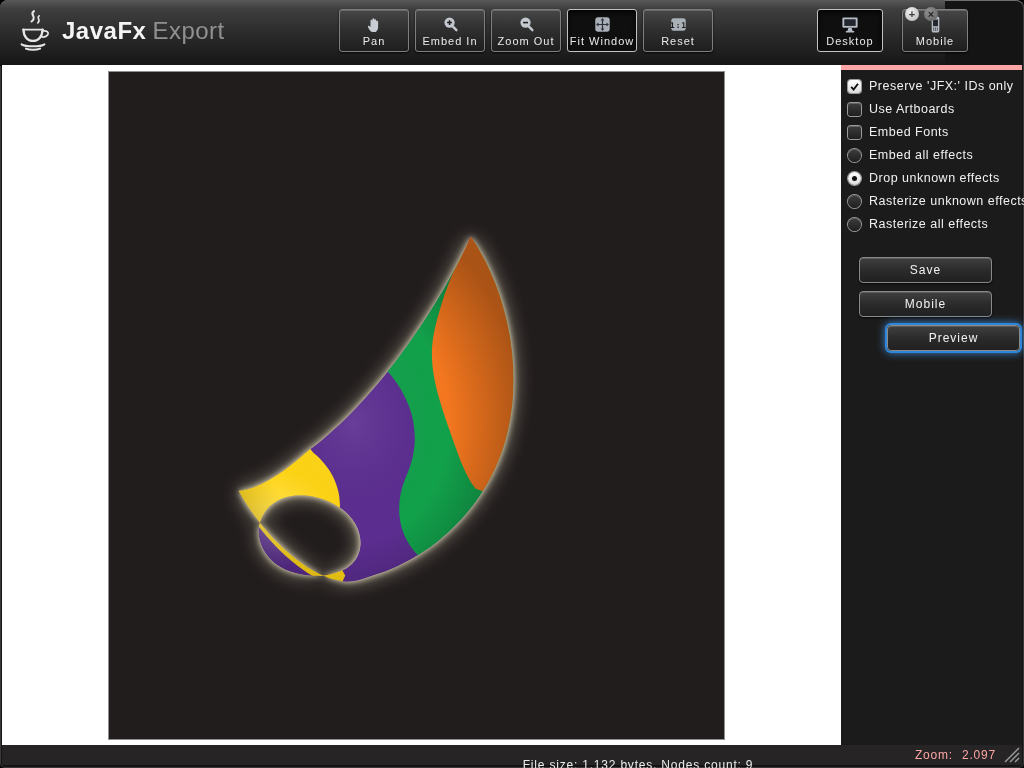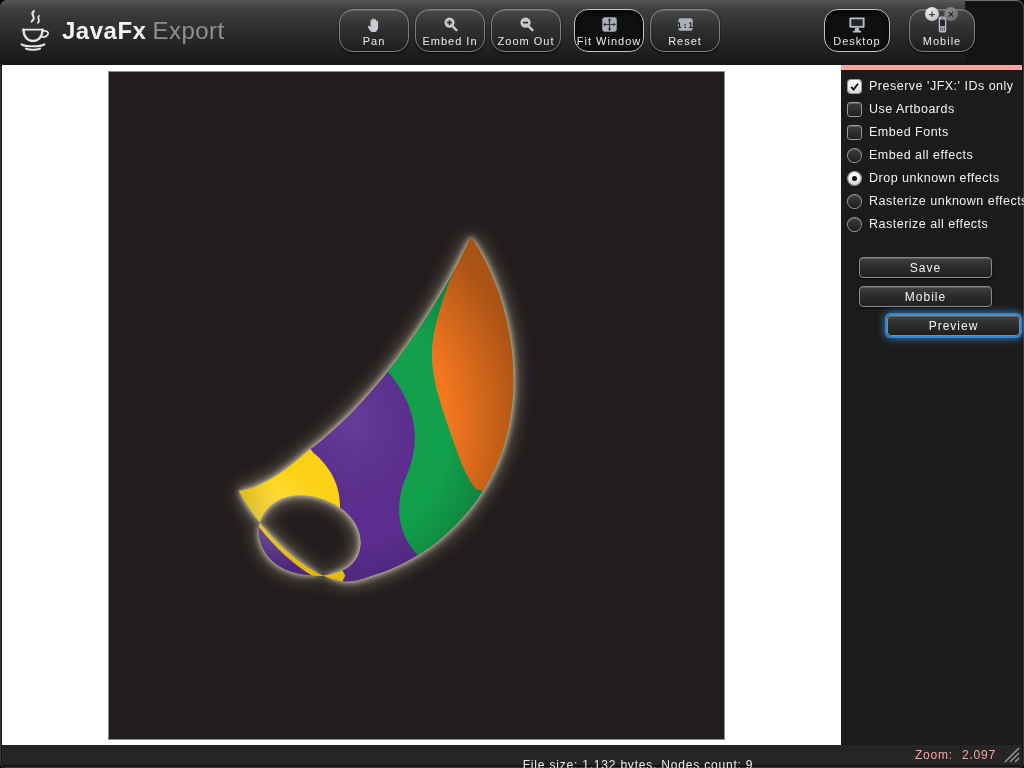--- a/index.html
+++ b/index.html
@@ -2,35 +2,35 @@
 <html><head>
 <meta charset="utf-8">
 <style>
   html,body{margin:0;padding:0;background:#000;width:1024px;height:768px;overflow:hidden;
     font-family:"Liberation Sans", sans-serif;}
   .window{position:absolute;left:0;top:0;width:1024px;height:768px;background:#141414;
     border-radius:8px 8px 5px 5px;overflow:hidden;box-shadow:inset 0 1px 0 rgba(255,255,255,.28),inset 0 0 0 1px #3a3a3a;}
   
   .header{position:absolute;left:0;top:0;width:945px;height:65px;
     background:linear-gradient(180deg,#585858 0%,#3e3e3e 14%,#2b2b2b 52%,#161616 100%);
-    border-bottom:1px solid #000;padding-left:20px;}
+    border-bottom:1px solid #000;}
   .logo{position:absolute;left:14px;top:8px;display:flex;align-items:center;gap:10px;}
   .logo .title{font-size:24px;color:#fff;letter-spacing:.5px;}
   .logo .title .bold{font-weight:bold;color:#f4f4f4;}
   .logo .title .light{font-weight:normal;color:#909090;margin-left:6px;}
   .toolbar{position:absolute;left:339px;top:9px;display:flex;gap:6px;}
   .devices{position:absolute;left:817px;top:9px;display:flex;gap:19px;}
-  .tbtn{width:70px;height:43px;border-radius:14px;border:1px solid #7f7f7f;box-sizing:border-box;
+  .tbtn{width:70px;height:43px;border-radius:3px;border:1px solid #7f7f7f;box-sizing:border-box;
     background:linear-gradient(180deg,#474747 0%,#303030 45%,#1e1e1e 100%);
     box-shadow:inset 0 1px 0 rgba(255,255,255,.18),0 1px 2px rgba(0,0,0,.8);
     display:flex;flex-direction:column;align-items:center;justify-content:space-between;
     padding:4px 0 4px;color:#e9e9e9;font-size:11px;letter-spacing:1px;cursor:default;}
   .tbtn .icn{height:20px;display:flex;align-items:center;justify-content:center;}
   .tbtn.active{background:#0f0f0f;border-color:#c2c2c2;
-    box-shadow:inset 0 2px 5px rgba(0,0,0,.9);margin-left:7px;}
+    box-shadow:inset 0 2px 5px rgba(0,0,0,.9);}
   .winctl{position:absolute;right:7px;top:7px;display:flex;gap:5px;}
   .ctl{width:14px;height:14px;border-radius:50%;display:flex;align-items:center;justify-content:center;
     font-size:11px;font-weight:bold;line-height:1;}
   .ctl.plus{background:radial-gradient(circle at 38% 32%,#efefef,#b5b5b5);color:#3b3b3b;}
   .ctl.close{background:radial-gradient(circle at 38% 32%,#8f8f8f,#636363);color:#262626;}
   
   .main{position:absolute;left:2px;top:65px;width:839px;height:680px;background:#ffffff;}
   .artboard{position:absolute;left:106px;top:6px;width:617px;height:669px;
     background:#221d1d;border:1px solid #8f8f8f;box-sizing:border-box;}
   .artboard svg{position:absolute;left:0;top:0;width:100%;height:100%;}
@@ -47,21 +47,21 @@
   .box.round{border-radius:50%;}
   .box.checked,.box.selected{background:linear-gradient(180deg,#ffffff,#dcdcdc);}
   .box .mark{display:none;}
   .box.checked .mark,.box.selected .mark{display:block;}
   .dot{width:5px;height:5px;border-radius:50%;background:#111;}
   .sbtns{position:absolute;left:18px;top:187px;display:flex;flex-direction:column;gap:8px;}
   .sbtn{width:133px;height:21px;border-radius:4px;border:1px solid #8a8a8a;box-sizing:border-box;
     background:linear-gradient(180deg,#404040 0%,#2b2b2b 50%,#202020 100%);
     box-shadow:inset 0 1px 0 rgba(255,255,255,.15),0 1px 2px rgba(0,0,0,.8);
     color:#f2f2f2;font-size:12px;letter-spacing:1px;font-family:"Liberation Sans",sans-serif;
-    display:flex;align-items:center;justify-content:center;padding:4px;cursor:default;}
+    display:flex;align-items:center;justify-content:center;padding:12px;cursor:default;}
   .sbtn.focused{box-shadow:0 0 0 2px #2e86d8, 0 0 9px 2px rgba(64,150,238,.85),
     inset 0 1px 0 rgba(255,255,255,.15);margin-left:28px;}
   
   .statusbar{position:absolute;left:2px;top:745px;width:1020px;height:20px;background:#262424;
     color:#ececec;font-size:12px;letter-spacing:.8px;}
   .statusbar .info{position:absolute;left:636px;top:13px;transform:translateX(-50%);white-space:nowrap;}
   .statusbar .zoom{position:absolute;right:26px;top:3px;white-space:nowrap;color:#fca5a5;}
   .statusbar .zoom .val{margin-left:9px;}
   .grip{position:absolute;right:2px;bottom:2px;}
 </style>

